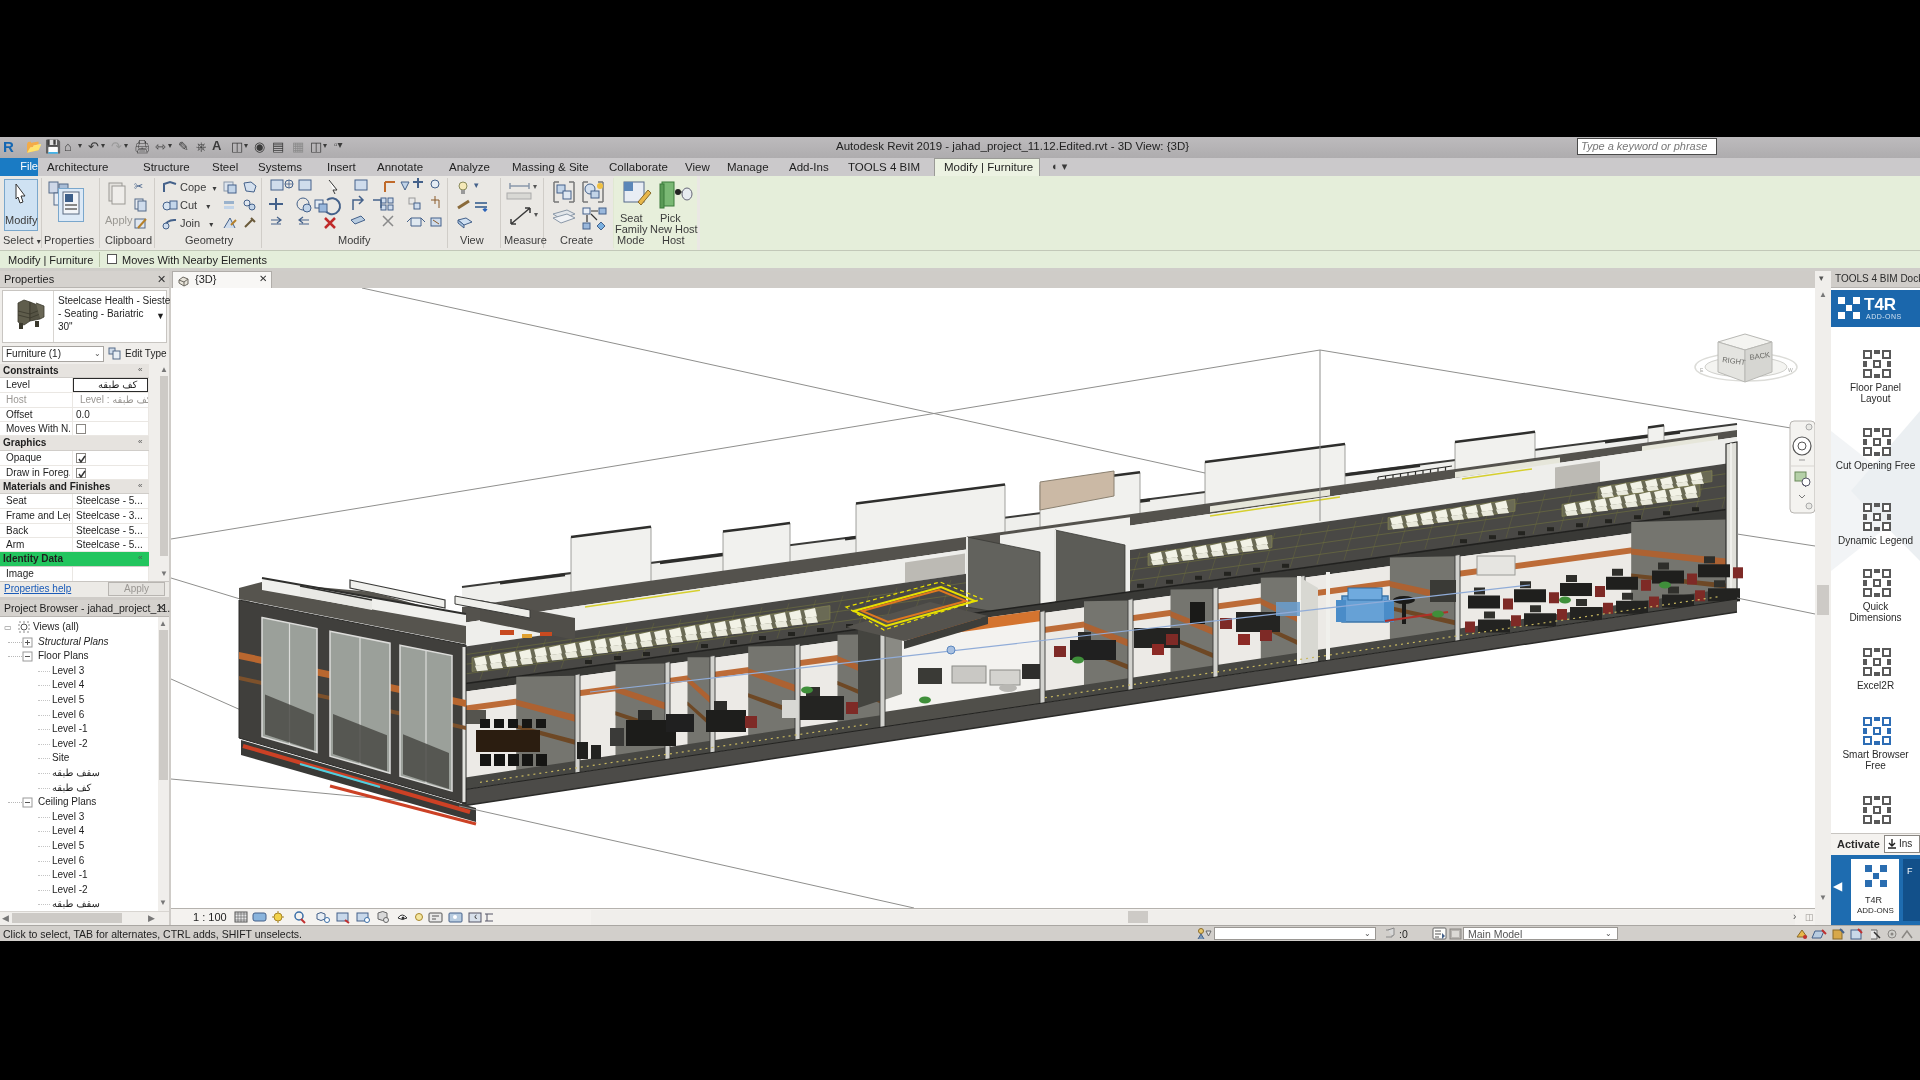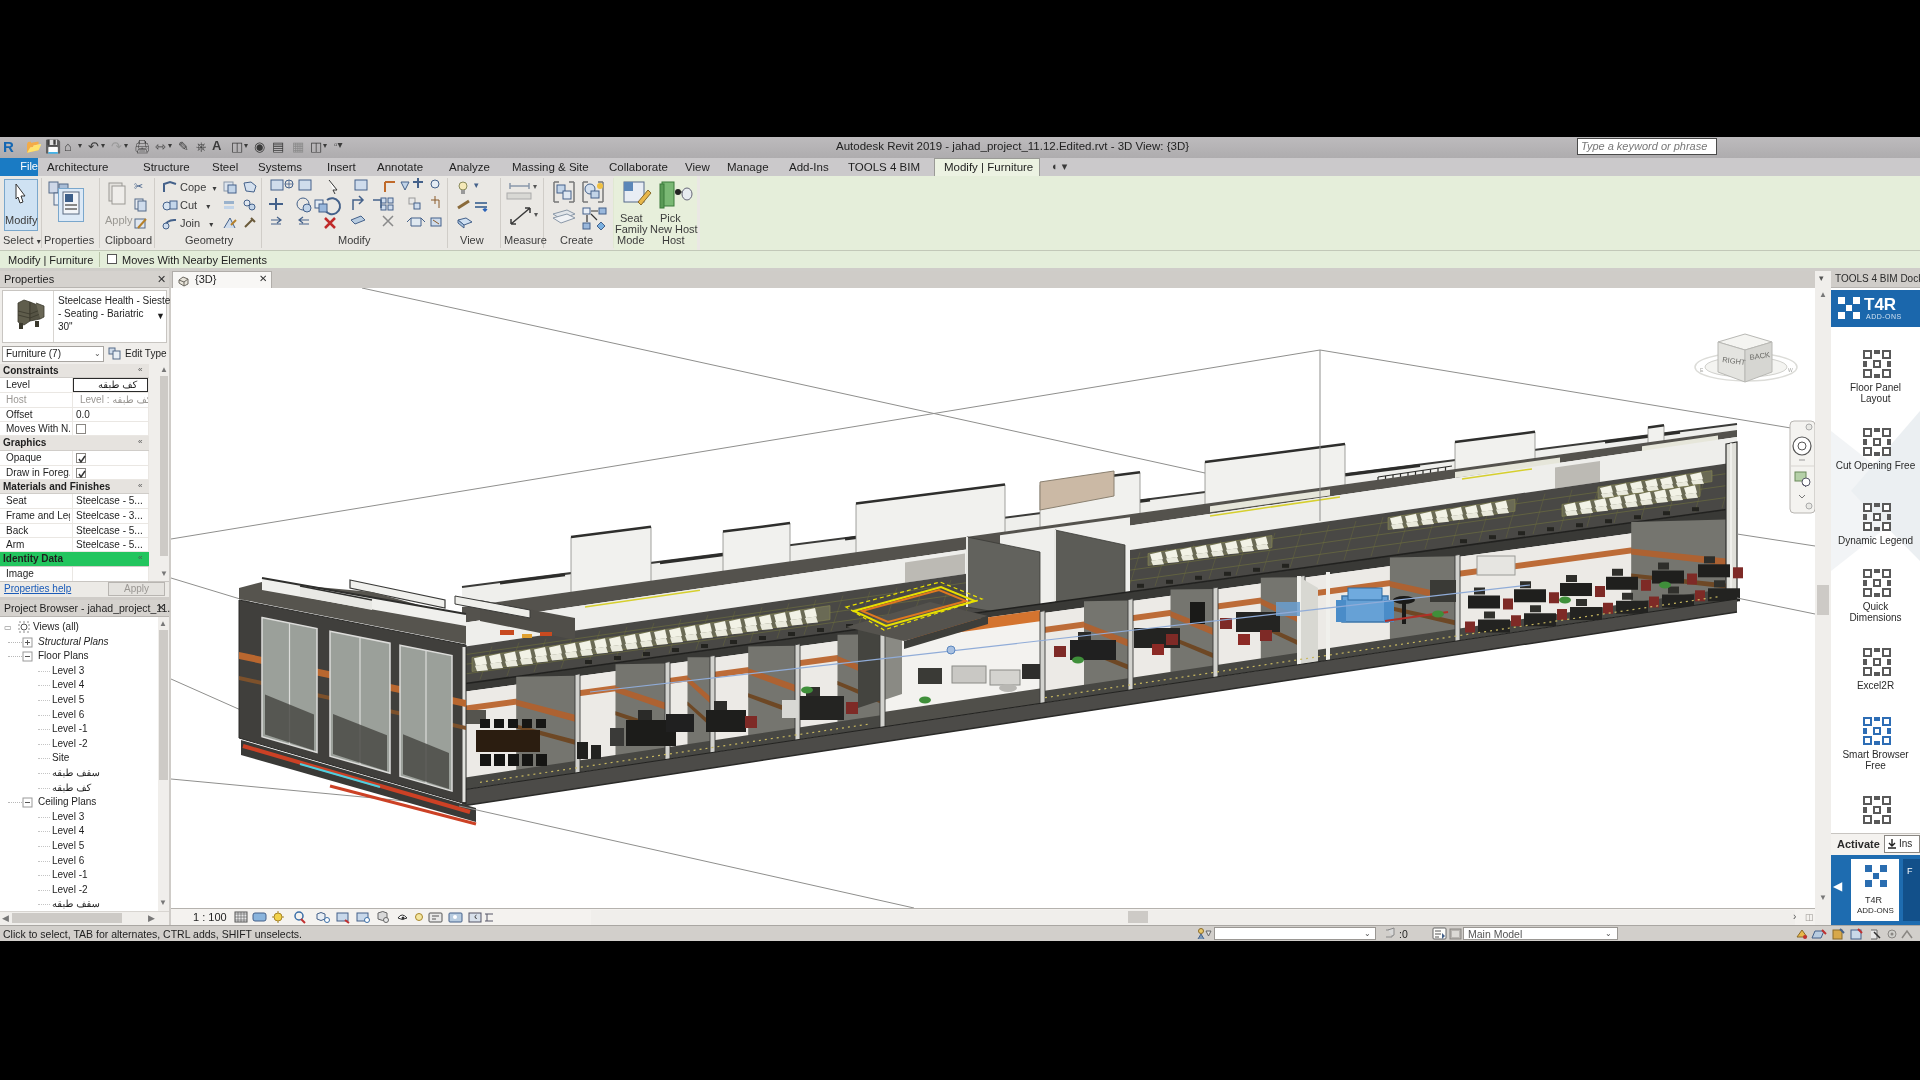--- a/index.html
+++ b/index.html
@@ -297,21 +297,21 @@
           <path d="M26 6 L34 9 L34 20 L30 22" fill="#6a6756" stroke="#3a382c" stroke-width="0.8"></path>
           <rect x="9" y="26" width="4" height="6" fill="#3a382c"></rect>
           <rect x="25" y="24" width="4" height="6" fill="#3a382c"></rect>
         </svg></div>
     <div class="abs txt" style="left:58px;top:24px;">Steelcase Health - Sieste</div>
     <div class="abs txt" style="left:58px;top:37px;">- Seating - Bariatric</div>
     <div class="abs txt" style="left:58px;top:50px;">30"</div>
     <div class="abs" style="left:156px;top:40px;font-size:9px;">▼</div>
 
     <div class="abs" style="left:2px;top:75px;width:102px;height:16px;background:#fff;border:1px solid #a8a5a1;"></div>
-    <div class="abs txt" style="left:6px;top:77px;">Furniture (7)</div>
+    <div class="abs txt" style="left:6px;top:77px;">Furniture (1)</div>
     <div class="abs" style="left:94px;top:78px;font-size:8px;color:#555;">⌄</div>
     <div class="abs" style="left:108px;top:76px;"><svg width="15" height="14">
           <rect x="1" y="1" width="6" height="6" fill="#d0dcea" stroke="#556a88"></rect>
           <rect x="5" y="4" width="7" height="8" fill="#e8eef4" stroke="#556a88"></rect>
         </svg></div>
     <div class="abs txt" style="left:125px;top:77px;">Edit Type</div>
     <div id="pgrid" class="abs" style="left:0;top:93px;width:169px;height:217px;background:#fff;overflow:hidden;">
       <div class="abs" style="left:0;top:0px;width:149px;height:14px;background:#e6e3df;border-bottom:1px solid #d0cdc9;">
           <span class="abs txt" style="left:3px;top:1px;font-weight:bold;">Constraints</span>
           <span class="abs" style="left:138px;top:1px;font-size:8px;color:#555;">«</span>

